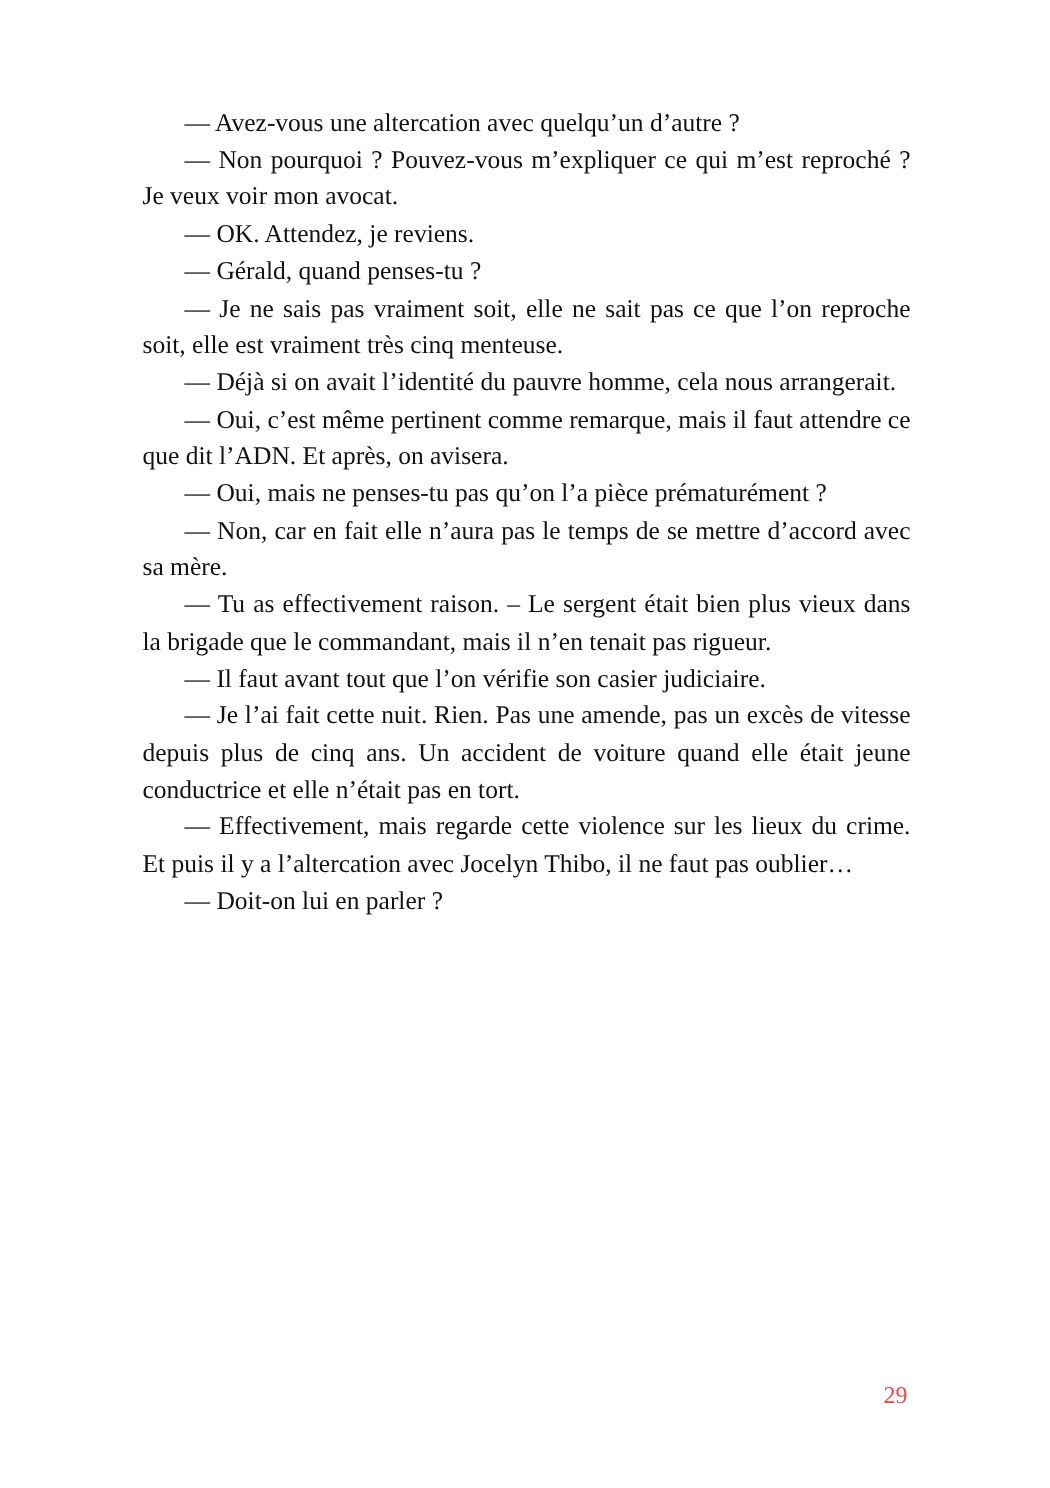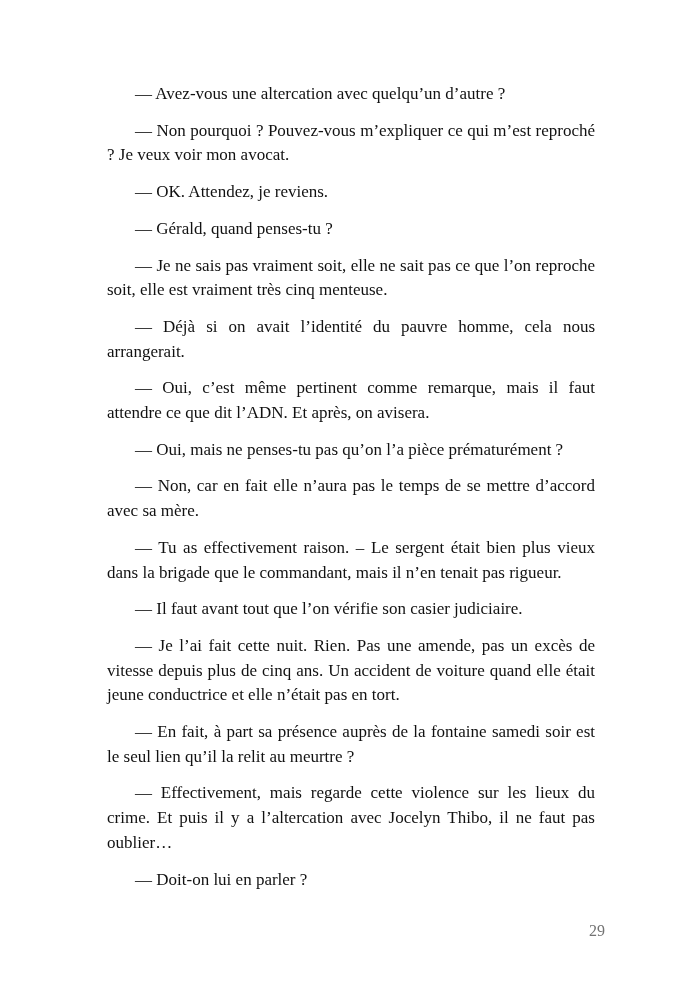--- a/index.html
+++ b/index.html
@@ -19,47 +19,46 @@
   .text-block {
     position: absolute;
     left: 95px;
     top: 70px;
     width: 512px;
     font-size: 17px;
     line-height: 24.7px;
     text-align: justify;
   }
   .text-block p {
-    margin: 12px;
+    margin: 0;
     padding: 0;
     text-indent: 28px;
   }
   .page-number {
     position: absolute;
     right: 95px;
     bottom: 52px;
     font-size: 16px;
-    color: #737373;
+    color: #ef4444;
   }
 </style>
 </head>
 <body>
 
 <div class="page">
   <div class="text-block" id="paragraphs">
       <p>— Avez-vous une altercation avec quelqu’un d’autre ?</p>
       <p>— Non pourquoi ? Pouvez-vous m’expliquer ce qui m’est reproché ? Je veux voir mon avocat.</p>
       <p>— OK. Attendez, je reviens.</p>
       <p>— Gérald, quand penses-tu ?</p>
       <p>— Je ne sais pas vraiment soit, elle ne sait pas ce que l’on reproche soit, elle est vraiment très cinq menteuse.</p>
       <p>— Déjà si on avait l’identité du pauvre homme, cela nous arrangerait.</p>
       <p>— Oui, c’est même pertinent comme remarque, mais il faut attendre ce que dit l’ADN. Et après, on avisera.</p>
       <p>— Oui, mais ne penses-tu pas qu’on l’a pièce prématurément ?</p>
       <p>— Non, car en fait elle n’aura pas le temps de se mettre d’accord avec sa mère.</p>
       <p>— Tu as effectivement raison. – Le sergent était bien plus vieux dans la brigade que le commandant, mais il n’en tenait pas rigueur.</p>
       <p>— Il faut avant tout que l’on vérifie son casier judiciaire.</p>
       <p>— Je l’ai fait cette nuit. Rien. Pas une amende, pas un excès de vitesse depuis plus de cinq ans. Un accident de voiture quand elle était jeune conductrice et elle n’était pas en tort.</p>
-      <p>— En fait, à part sa présence auprès de la fontaine samedi soir est le seul lien qu’il la relit au meurtre ?</p>
       <p>— Effectivement, mais regarde cette violence sur les lieux du crime. Et puis il y a l’altercation avec Jocelyn Thibo, il ne faut pas oublier…</p>
       <p>— Doit-on lui en parler ?</p>
     </div>
   <div class="page-number">29</div>
 </div>
 
 </body></html>

